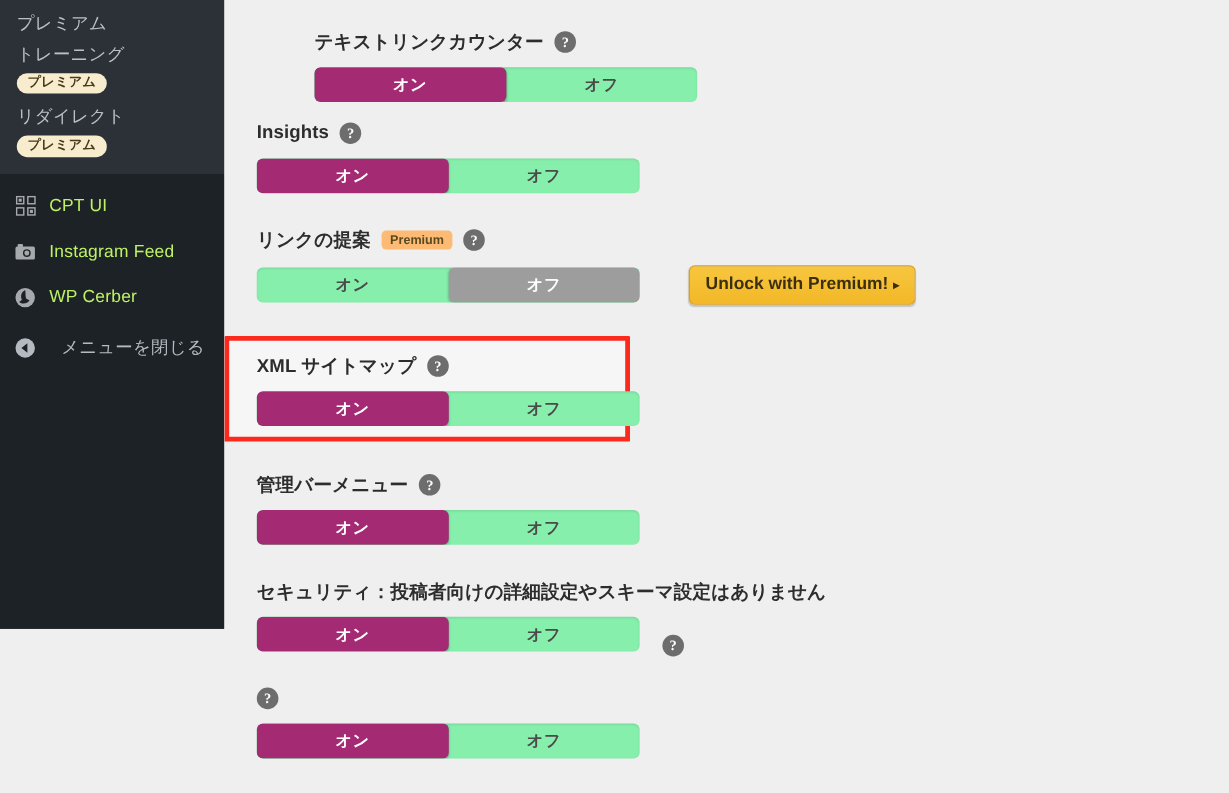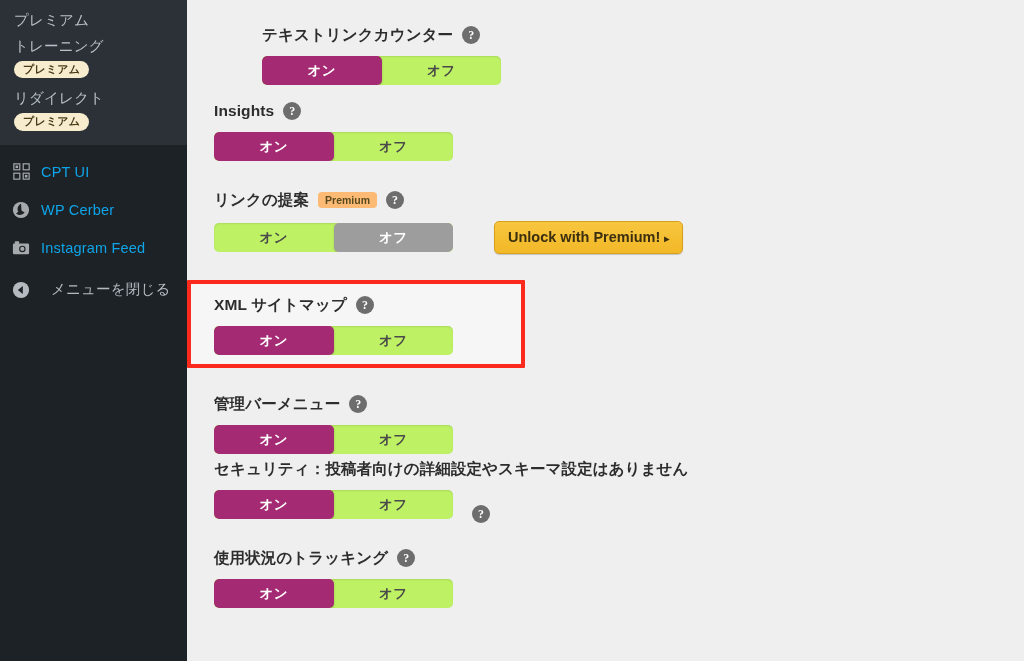--- a/index.html
+++ b/index.html
@@ -9,21 +9,21 @@
     overflow: hidden;
     background: #efefef;
     font-family: "Liberation Sans", "DejaVu Sans", sans-serif;
     -webkit-font-smoothing: antialiased;
   }
   .app { display: flex; width: 1024px; height: 661px; }
 
   
   .sidebar {
     width: 187px; flex: 0 0 187px;
-    height: 661px;
+    height: 524px;
     background: #23282d;
     position: relative;
     overflow: hidden;
   }
   .sidebar-top { background: #2b3137; padding: 6px 0 8px 0; }
   .sidebar-bottom { background: #1d2227; padding-top: 8px; height: 100%; }
 
   .nav-text-item {
     color: #b9c0c6;
     font-size: 14.5px;
@@ -41,21 +41,21 @@
     border-radius: 10px;
     padding: 2px 9px 3px 9px;
     letter-spacing: .2px;
     line-height: 1.15;
   }
 
   .nav-item {
     display: flex; align-items: center;
     gap: 10px;
     padding: 9px 0 9px 11px;
-    color: #0ea5e9;
+    color: #bef264;
     font-size: 14.5px;
     cursor: pointer;
     letter-spacing: .2px;
   }
   .nav-item .ico {
     width: 20px; height: 20px;
     flex: 0 0 20px;
     display: flex; align-items: center; justify-content: center;
     color: #a7aaad;
   }
@@ -103,22 +103,22 @@
     font-size: 12px;
     font-weight: bold;
     display: flex; align-items: center; justify-content: center;
     font-family: "Liberation Serif", serif;
     cursor: pointer;
     user-select: none;
   }
 
   .toggle-line { display: flex; align-items: center; gap: 11px; margin-top: 6px; }
   .toggle {
-    width: 239px; height: 29px;
-    background: #bef264;
+    width: 319px; height: 29px;
+    background: #86efac;
     border-radius: 5px;
     display: flex;
     box-shadow: inset 0 1px 2px rgba(0,0,0,.10);
     cursor: pointer;
     overflow: hidden;
   }
   .seg {
     flex: 1 1 50%;
     display: flex; align-items: center; justify-content: center;
     font-size: 13.5px;
@@ -202,37 +202,37 @@
             <rect x="12" y="12" width="7" height="7" fill="none" stroke="currentColor" stroke-width="1.4"></rect>
             <rect x="14" y="14" width="3" height="3"></rect>
           </svg>
         </span>
         <span>CPT UI</span>
       </div>
 
       <div class="nav-item">
         <span class="ico">
           <svg width="18" height="18" viewBox="0 0 20 20" fill="currentColor">
-            <circle cx="10" cy="10" r="9"></circle>
-            <path d="M10 3 C6 5 5.5 9 7 12 L4.5 14 C7 16.5 12 16 14 12.5 L11 11 C10 9 10.5 5.5 10 3 Z" fill="#1d2227"></path>
-          </svg>
-        </span>
-        <span>WP Cerber</span>
-      </div>
-
-      <div class="nav-item">
-        <span class="ico">
-          <svg width="18" height="18" viewBox="0 0 20 20" fill="currentColor">
             <rect x="1" y="5" width="18" height="12" rx="1.5"></rect>
             <rect x="3" y="2.5" width="5" height="3" rx="1"></rect>
             <circle cx="11.5" cy="11" r="3.6" fill="#1d2227"></circle>
             <circle cx="11.5" cy="11" r="2.3" fill="currentColor"></circle>
           </svg>
         </span>
         <span>Instagram Feed</span>
+      </div>
+
+      <div class="nav-item">
+        <span class="ico">
+          <svg width="18" height="18" viewBox="0 0 20 20" fill="currentColor">
+            <circle cx="10" cy="10" r="9"></circle>
+            <path d="M10 3 C6 5 5.5 9 7 12 L4.5 14 C7 16.5 12 16 14 12.5 L11 11 C10 9 10.5 5.5 10 3 Z" fill="#1d2227"></path>
+          </svg>
+        </span>
+        <span>WP Cerber</span>
       </div>
 
       <div class="nav-item dim" style="margin-top:4px;gap:20px;">
         <span class="ico">
           <svg width="18" height="18" viewBox="0 0 20 20" fill="currentColor">
             <circle cx="10" cy="10" r="9"></circle>
             <path d="M12 5.5 L6.5 10 L12 14.5 Z" fill="#1d2227"></path>
           </svg>
         </span>
         <span>メニューを閉じる</span>
@@ -308,38 +308,37 @@
               <span class="help">?</span>
             </div>
             <div class="toggle-line">
               <div class="toggle">
                 <div class="seg on-active">オン</div>
                 <div class="seg">オフ</div>
               </div>
             </div>
           </div>
         </div>
-        <div class="setting-row" style="">
+        <div class="setting-row" style="margin-top: 24px;">
           <div class="hl-inner">
             <div class="row-head">
               <span class="row-label">セキュリティ：投稿者向けの詳細設定やスキーマ設定はありません</span>
             </div>
             <div class="toggle-line">
               <div class="toggle">
                 <div class="seg on-active">オン</div>
                 <div class="seg">オフ</div>
               </div>
               <span class="help" style="align-self: flex-end; margin-bottom: -4px; margin-left: 8px;">?</span>
             </div>
           </div>
         </div>
         <div class="setting-row" style="margin-top: 24px;">
           <div class="hl-inner">
             <div class="row-head">
-              <span class="row-label">使用状況のトラッキング</span>
               <span class="help">?</span>
             </div>
             <div class="toggle-line">
               <div class="toggle">
                 <div class="seg on-active">オン</div>
                 <div class="seg">オフ</div>
               </div>
             </div>
           </div>
         </div>

